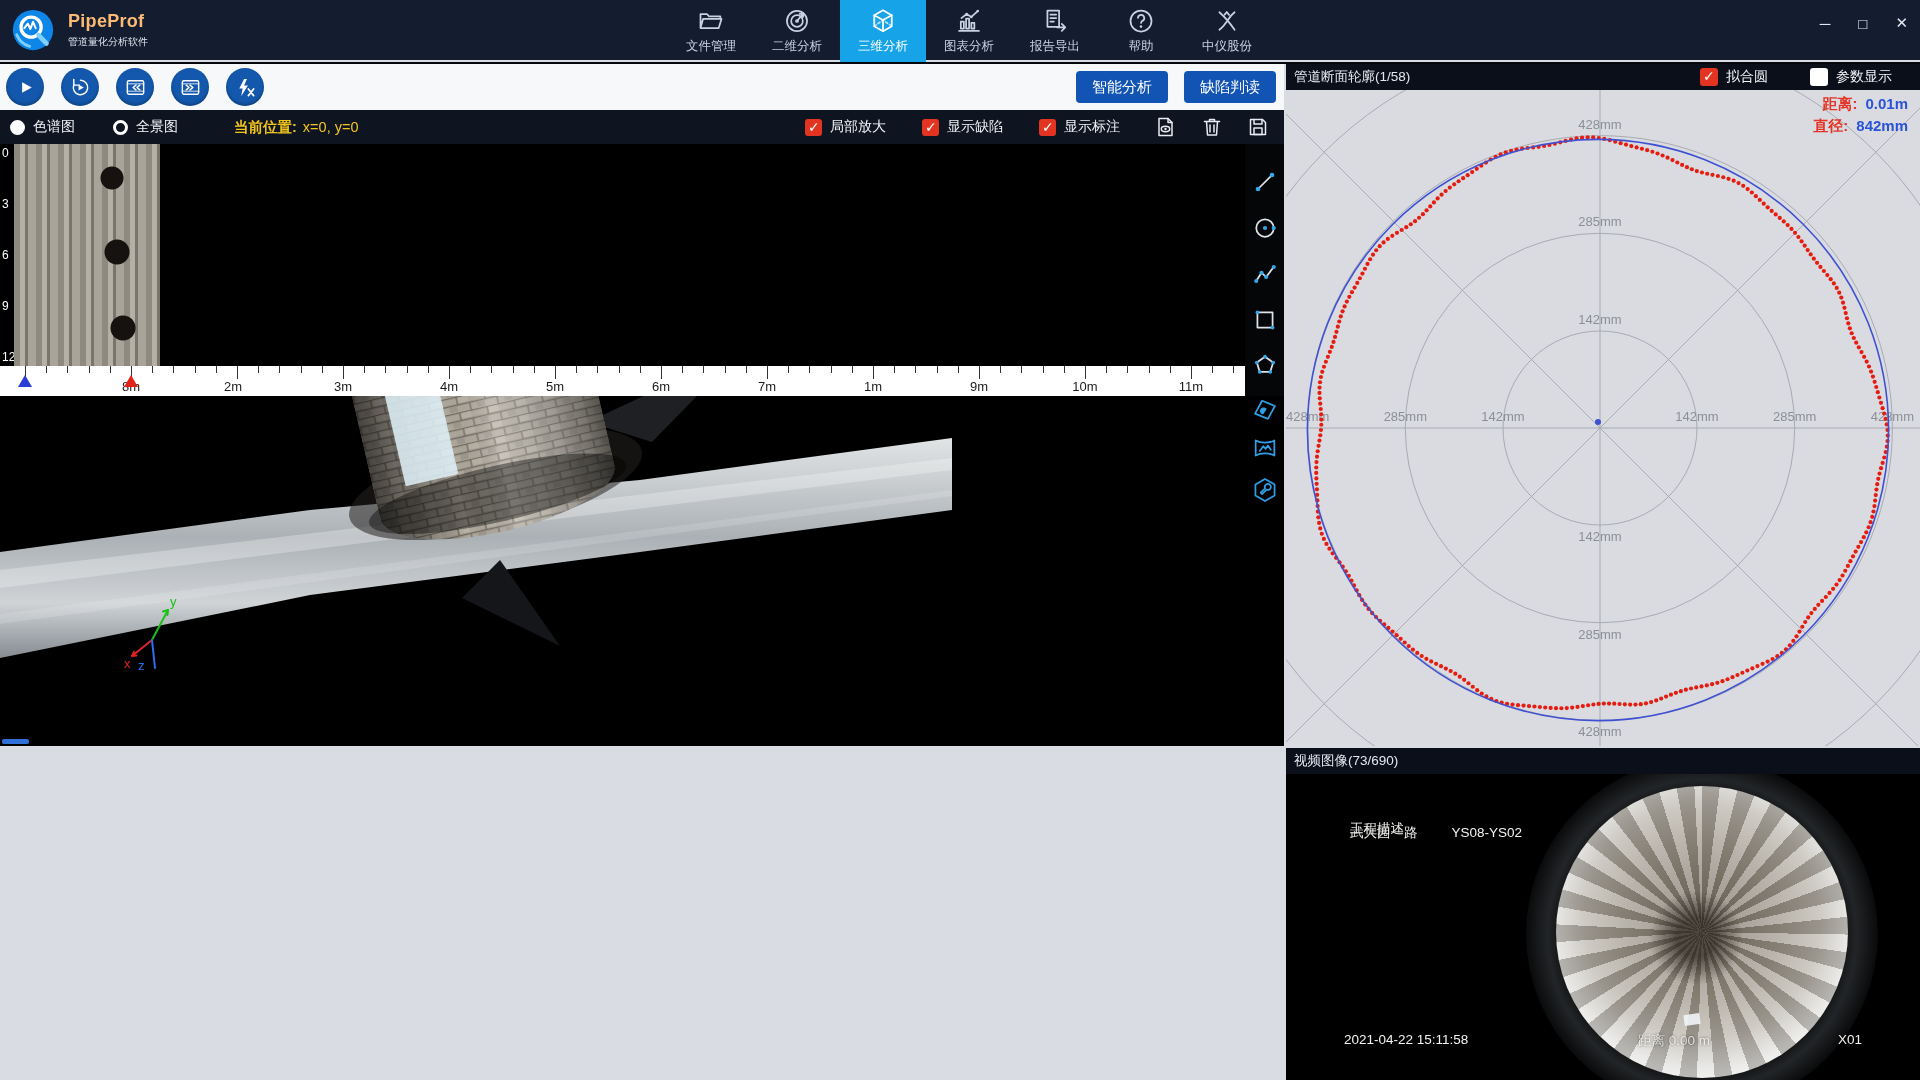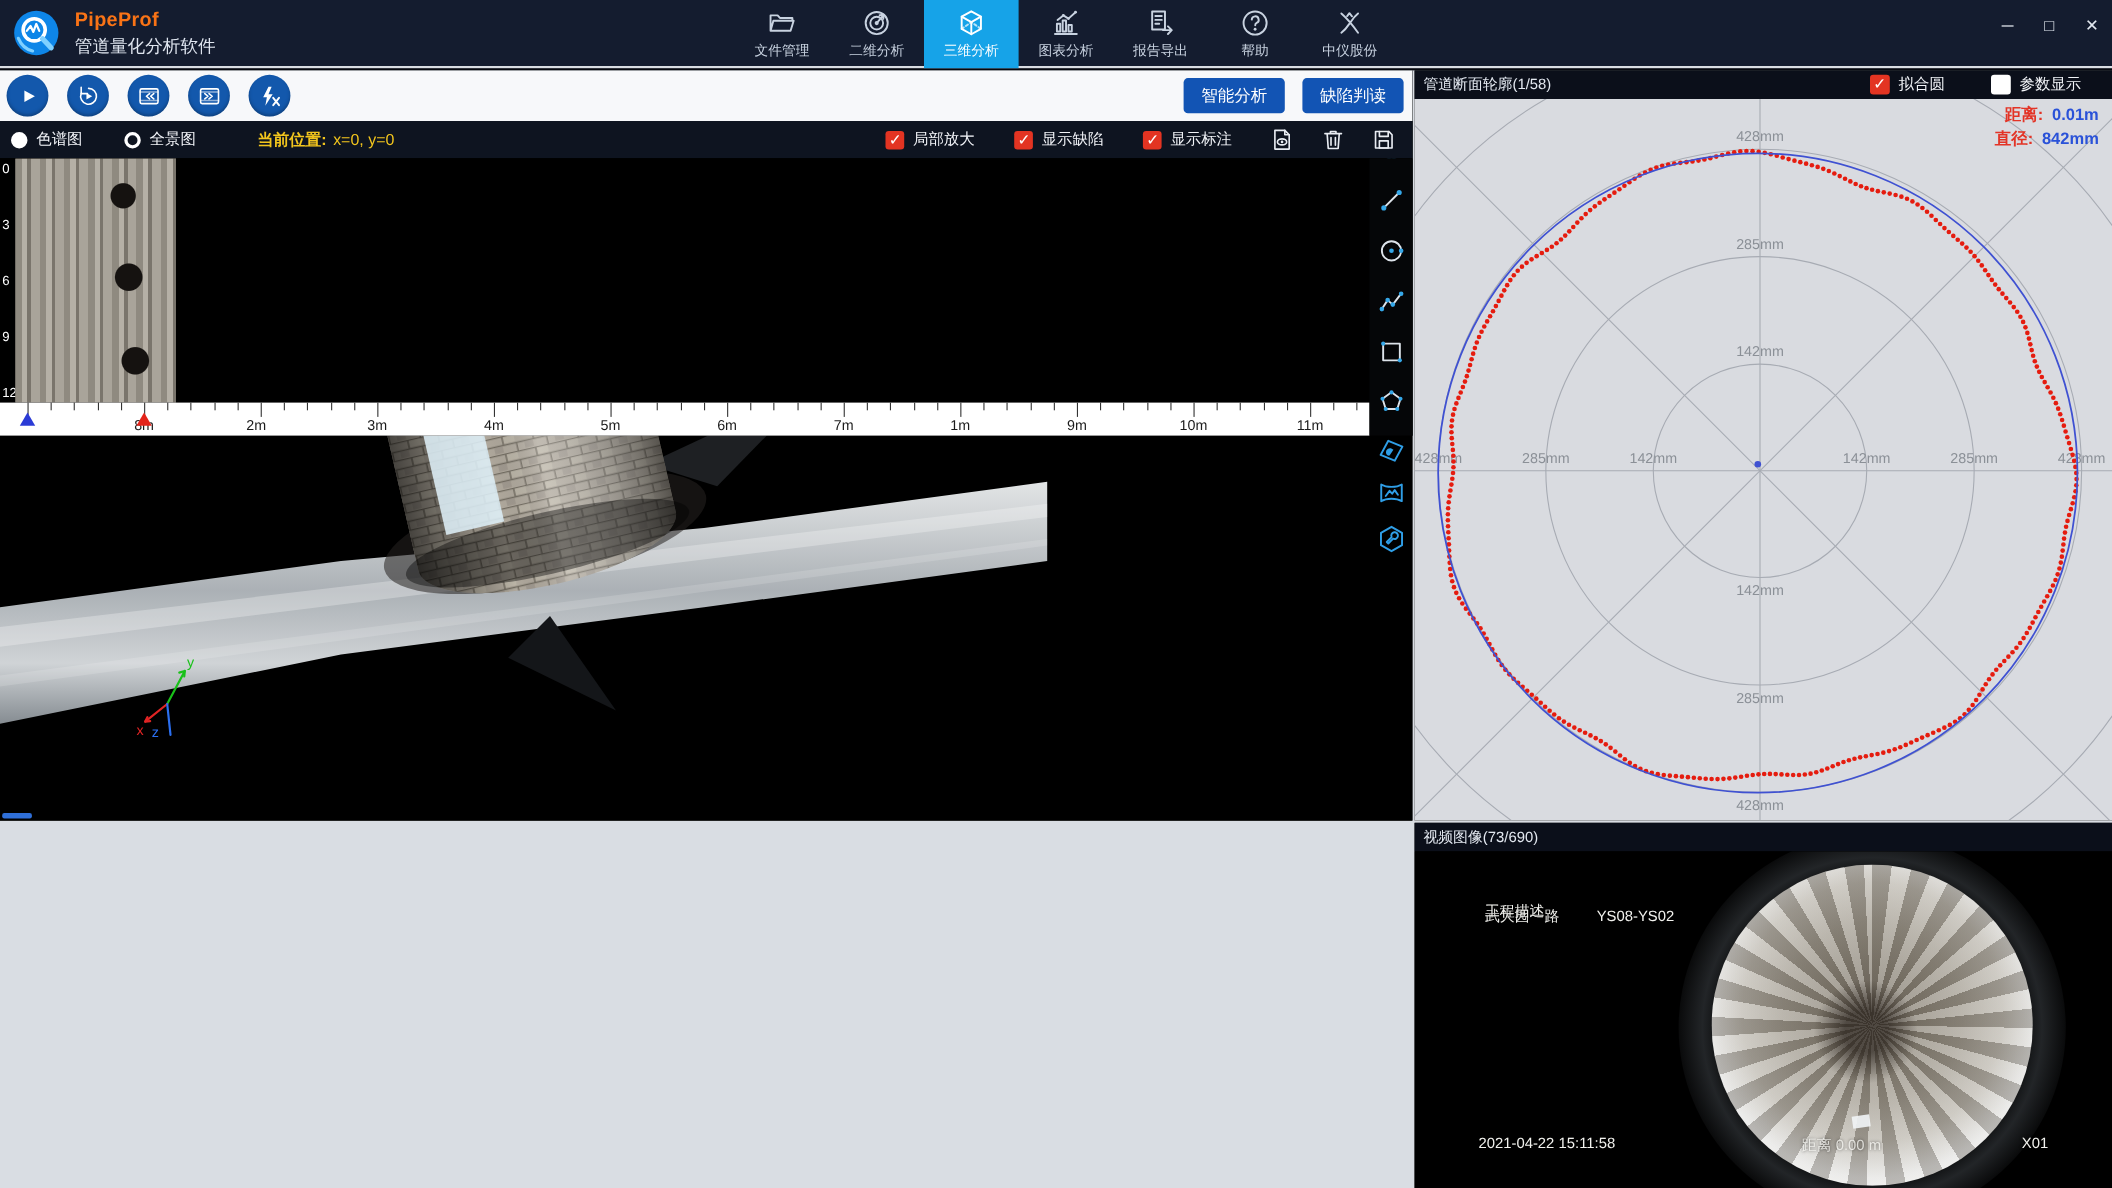--- a/index.html
+++ b/index.html
@@ -5,22 +5,22 @@
   * { margin:0; padding:0; box-sizing:border-box; }
   html,body { width:1920px; height:1080px; overflow:hidden; background:#05070d;
     font-family:"Liberation Sans","DejaVu Sans",sans-serif; }
   .app { position:relative; width:1920px; height:1080px; background:#05070d; }
 
   
   .topbar { position:absolute; left:0; top:0; width:1920px; height:62px;
     background:#141c2f; border-bottom:2px solid #d9dde3; display:flex; align-items:center; }
   .brand { display:flex; align-items:center; gap:12px; padding-left:10px; }
   .brand .logo { width:46px; height:46px; display:block; }
-  .app-title { color:#f97316; font-size:18px; font-weight:bold; letter-spacing:.3px; }
-  .app-subtitle { color:#dfe5ef; font-size:16px; margin-top:3px; }
+  .app-title { color:#fdba74; font-size:18px; font-weight:bold; letter-spacing:.3px; }
+  .app-subtitle { color:#dfe5ef; font-size:10px; margin-top:3px; }
   .nav { position:absolute; left:668px; top:0; height:62px; display:flex; }
   .nav-item { width:86px; height:62px; display:flex; flex-direction:column; align-items:center;
     justify-content:center; gap:3px; color:#c8d2e0; cursor:pointer; }
   .nav-item .icon { width:28px; height:28px; }
   .nav-label { font-size:12.5px; }
   .nav-item.active { background:#16a3e8; color:#fff; }
   .win-controls { position:absolute; right:12px; top:0; height:46px; display:flex; gap:28px;
     align-items:center; color:#e3e8f0; font-size:15px; }
   .win-controls span { cursor:pointer; }
 

